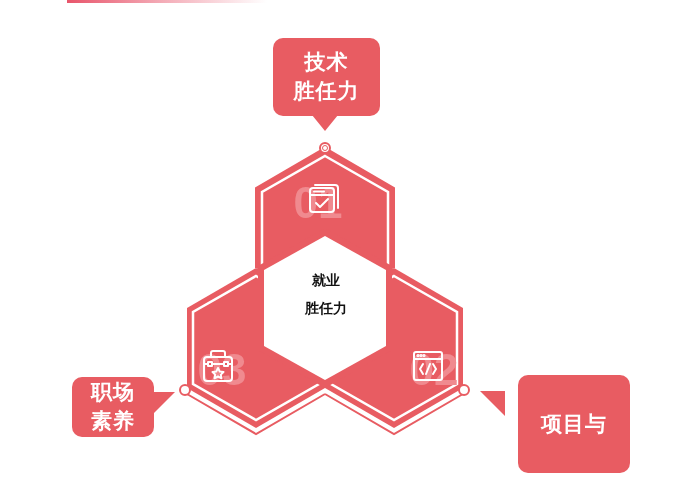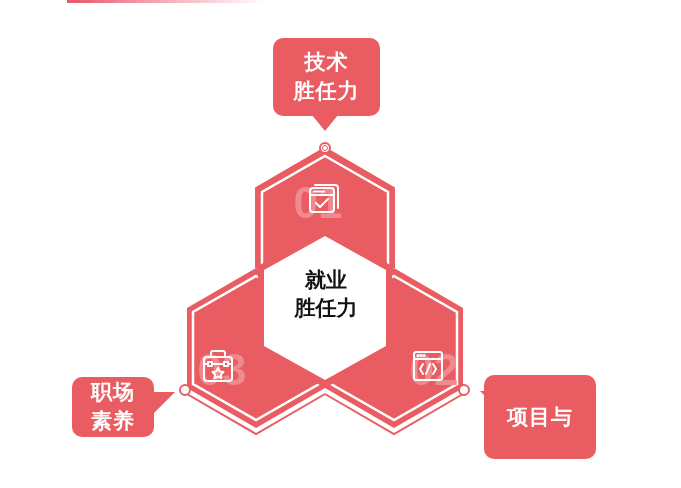--- a/index.html
+++ b/index.html
@@ -3,23 +3,23 @@
 <meta charset="utf-8">
 <style>
   html, body { margin:0; padding:0; background:#ffffff; }
   body { width:681px; height:488px; position:relative; overflow:hidden; font-family:"DejaVu Sans", sans-serif; }
   .topbar { position:absolute; left:67px; top:0; width:200px; height:3px; background:linear-gradient(90deg,#e8556b 0%, #f3a7b3 45%, #ffffff 100%); }
   svg.diagram { position:absolute; left:0; top:0; }
   .bubble { position:absolute; background:#e85c62; border-radius:10px; color:#ffffff; font-weight:bold; text-align:center; display:flex; flex-direction:column; justify-content:center; }
   .bubble span { display:block; font-size:21px; line-height:29px; letter-spacing:1px; }
   .b-top { left:273px; top:38px; width:107px; height:78px; }
   .b-left { left:72px; top:377px; width:82px; height:60px; }
-  .b-right { left:484px; top:375px; width:112px; height:84px; }
+  .b-right { left:518px; top:375px; width:112px; height:98px; }
   .center-text { position:absolute; left:276px; top:266px; width:100px; text-align:center; color:#111111; font-weight:bold; }
-  .center-text span { display:block; font-size:21px; line-height:28px; }
+  .center-text span { display:block; font-size:14px; line-height:28px; }
 </style>
 </head>
 <body>
 
 <div class="topbar"></div>
 
 <svg class="diagram" width="681" height="488" viewBox="0 0 681 488">
 
   <g>
     <polygon points="325,148 394,188 394,268 325,308 256,268 256,188" fill="#e85c62"></polygon>

